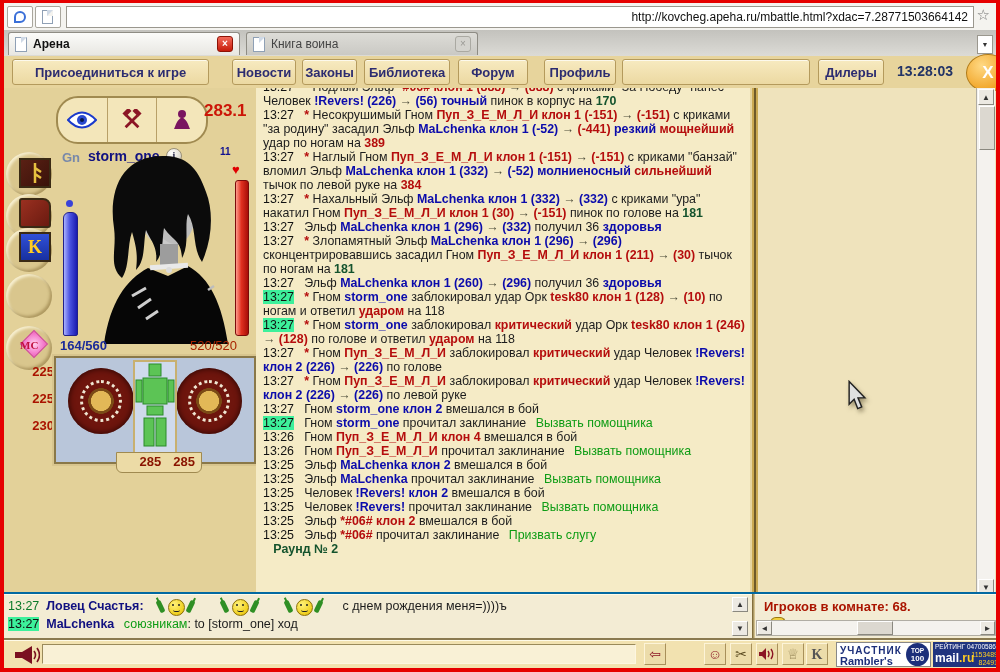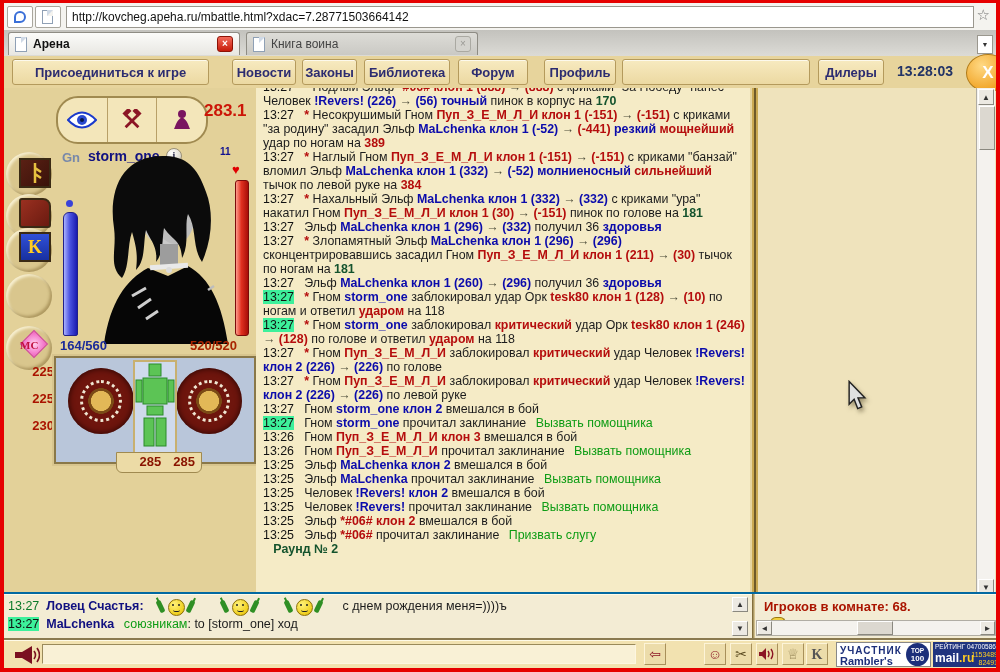--- a/index.html
+++ b/index.html
@@ -10,21 +10,21 @@
 
   
   #chrome{position:absolute;left:4px;top:3px;width:992px;height:27px;background:#f4f3ef;border-bottom:1px solid #b9b6ad;}
   .chrome-btn{position:absolute;top:3px;width:24px;height:20px;background:#fff;border:1px solid #a9a69d;border-radius:2px;}
   #app-btn{left:3px;}
   #page-btn{left:31px;}
   .app-glyph{position:absolute;left:6px;top:4px;width:8px;height:8px;border:2.5px solid #3a6fd8;border-radius:50% 50% 50% 0;}
   .page-glyph{position:absolute;left:6px;top:3px;width:9px;height:12px;background:#fff;border:1px solid #8fa0b5;}
   .page-glyph::after{content:"";position:absolute;right:-1px;top:-1px;border:3px solid;border-color:#cfd9e6 #f4f3ef #f4f3ef #cfd9e6;}
   #url-bar{position:absolute;left:62px;top:3px;width:896px;height:18px;background:#fff;border:1px solid #9a978e;
-           font-size:12px;color:#111;padding:1px 5px;box-sizing:content-box;font-family:"Liberation Sans",sans-serif;}
+           font-size:12px;color:#111;padding:1px 5px;box-sizing:content-box;font-family:"Liberation Sans",sans-serif;text-align:right;}
   #star{position:absolute;right:6px;top:3px;font-size:15px;color:#777;background:transparent;}
 
   
   #tabbar{position:absolute;left:4px;top:30px;width:992px;height:26px;background:linear-gradient(#c3c2bd,#dcdbd6);}
   .tab{position:absolute;top:2px;height:23px;border:1px solid #8e8c84;border-bottom:none;border-radius:3px 3px 0 0;
        display:flex;align-items:center;padding:0 6px;font-size:12px;box-sizing:border-box;}
   .tab.active{left:4px;width:232px;background:linear-gradient(#fbfbf9,#e8e7e2);font-weight:bold;color:#111;}
   .tab.inactive{left:242px;width:232px;background:linear-gradient(#dddcd7,#cac9c4);color:#444;}
   .tab .page-ic{width:10px;height:13px;background:#fff;border:1px solid #8fa0b5;margin-right:6px;position:relative;flex:none;}
   .tab .page-ic::after{content:"";position:absolute;right:-1px;top:-1px;border:3px solid;border-color:#cfd9e6 transparent transparent #cfd9e6;}
@@ -58,21 +58,21 @@
            background:radial-gradient(circle at 35% 30%,#fff,#cfc9b8);border:1px solid #9a9078;
            font-size:10px;font-weight:bold;color:#224;text-align:center;line-height:14px;font-family:"Liberation Serif",serif;}
   #level{position:absolute;left:216px;top:58px;font-size:10px;font-weight:bold;color:#101090;}
   #heart{position:absolute;left:228px;top:74px;color:#e00000;font-size:13px;}
   #hp-bar{position:absolute;left:231px;top:92px;width:12px;height:154px;border:1px solid #7a0a0a;border-radius:3px;
           background:linear-gradient(90deg,#ff9a8a,#e03020 45%,#a80e08);}
   #mana-bar{position:absolute;left:59px;top:124px;width:13px;height:122px;border:1px solid #20208a;border-radius:6px 6px 2px 2px;
             background:linear-gradient(90deg,#aab2ff,#4a52e0 45%,#1a1ab0);}
   #mana-dot{position:absolute;left:62px;top:112px;width:7px;height:7px;border-radius:50%;background:#3a42d8;}
   #mana-text{position:absolute;left:56px;top:250px;font-size:13px;font-weight:bold;color:#1a2a99;}
-  #hp-text{position:absolute;left:186px;top:250px;font-size:13px;font-weight:bold;color:#a82400;}
+  #hp-text{position:absolute;left:186px;top:250px;font-size:13px;font-weight:normal;color:#a82400;}
   #avatar{position:absolute;left:76px;top:66px;}
   #stat-col{position:absolute;left:10px;top:276px;width:40px;}
   .stat-num{font-size:13px;font-weight:bold;color:#aa1400;text-align:right;margin-bottom:12px;}
   #equip{position:absolute;left:50px;top:268px;width:198px;height:104px;background:#b9c6da;border:2px solid #8a7848;
          box-shadow:0 0 0 2px #d8c58e;}
   .shield{position:absolute;top:10px;width:66px;height:66px;border-radius:50%;
           background:radial-gradient(circle at 50% 50%,#e2b857 0 21%,#7a4a16 22% 27%,#6e150d 28% 75%,#400a06 100%);
           box-shadow:inset 0 0 6px #200402;}
   .shield::after{content:"";position:absolute;inset:12px;border-radius:50%;border:3px dotted #efe6d2;}
   #shield-l{left:12px;} #shield-r{left:120px;}
@@ -309,21 +309,21 @@
         <div class="logline"><span class="s-t">13:27</span><span class="s-k">   </span><span class="s-r">* </span><span class="s-k">Нахальный Эльф </span><span class="s-b">MaLchenka клон 1 (332)</span><span class="s-a"> → </span><span class="s-b">(332)</span><span class="s-k"> с криками "ура" накатил Гном </span><span class="s-r">Пуп_З_Е_М_Л_И клон 1 (30)</span><span class="s-a"> → </span><span class="s-r">(-151)</span><span class="s-k"> пинок по голове на </span><span class="s-bd">181</span></div>
         <div class="logline"><span class="s-t">13:27</span><span class="s-k">   Эльф </span><span class="s-b">MaLchenka клон 1 (296)</span><span class="s-a"> → </span><span class="s-b">(332)</span><span class="s-k"> получил 36 </span><span class="s-b">здоровья</span></div>
         <div class="logline"><span class="s-t">13:27</span><span class="s-k">   </span><span class="s-r">* </span><span class="s-k">Злопамятный Эльф </span><span class="s-b">MaLchenka клон 1 (296)</span><span class="s-a"> → </span><span class="s-b">(296)</span><span class="s-k"> сконцентрировавшись засадил Гном </span><span class="s-r">Пуп_З_Е_М_Л_И клон 1 (211)</span><span class="s-a"> → </span><span class="s-r">(30)</span><span class="s-k"> тычок по ногам на </span><span class="s-bd">181</span></div>
         <div class="logline"><span class="s-t">13:27</span><span class="s-k">   Эльф </span><span class="s-b">MaLchenka клон 1 (260)</span><span class="s-a"> → </span><span class="s-b">(296)</span><span class="s-k"> получил 36 </span><span class="s-b">здоровья</span></div>
         <div class="logline"><span class="s-th">13:27</span><span class="s-k">   </span><span class="s-r">* </span><span class="s-k">Гном </span><span class="s-b">storm_one</span><span class="s-k"> заблокировал удар Орк </span><span class="s-r">tesk80 клон 1 (128)</span><span class="s-a"> → </span><span class="s-r">(10)</span><span class="s-k"> по ногам и ответил </span><span class="s-r">ударом</span><span class="s-k"> на 118</span></div>
         <div class="logline"><span class="s-th">13:27</span><span class="s-k">   </span><span class="s-r">* </span><span class="s-k">Гном </span><span class="s-b">storm_one</span><span class="s-k"> заблокировал </span><span class="s-r">критический</span><span class="s-k"> удар Орк </span><span class="s-r">tesk80 клон 1 (246)</span><span class="s-a"> → </span><span class="s-r">(128)</span><span class="s-k"> по голове и ответил </span><span class="s-r">ударом</span><span class="s-k"> на 118</span></div>
         <div class="logline"><span class="s-t">13:27</span><span class="s-k">   </span><span class="s-r">* </span><span class="s-k">Гном </span><span class="s-r">Пуп_З_Е_М_Л_И</span><span class="s-k"> заблокировал </span><span class="s-r">критический</span><span class="s-k"> удар Человек </span><span class="s-b">!Revers! клон 2 (226)</span><span class="s-a"> → </span><span class="s-b">(226)</span><span class="s-k"> по голове</span></div>
         <div class="logline"><span class="s-t">13:27</span><span class="s-k">   </span><span class="s-r">* </span><span class="s-k">Гном </span><span class="s-r">Пуп_З_Е_М_Л_И</span><span class="s-k"> заблокировал </span><span class="s-r">критический</span><span class="s-k"> удар Человек </span><span class="s-b">!Revers! клон 2 (226)</span><span class="s-a"> → </span><span class="s-b">(226)</span><span class="s-k"> по левой руке</span></div>
         <div class="logline"><span class="s-t">13:27</span><span class="s-k">   Гном </span><span class="s-b">storm_one клон 2</span><span class="s-k"> вмешался в бой</span></div>
         <div class="logline"><span class="s-th">13:27</span><span class="s-k">   Гном </span><span class="s-b">storm_one</span><span class="s-k"> прочитал заклинание </span><span class="s-g">Вызвать помощника</span></div>
-        <div class="logline"><span class="s-t">13:26</span><span class="s-k">   Гном </span><span class="s-r">Пуп_З_Е_М_Л_И клон 3</span><span class="s-k"> вмешался в бой</span></div>
+        <div class="logline"><span class="s-t">13:26</span><span class="s-k">   Гном </span><span class="s-r">Пуп_З_Е_М_Л_И клон 4</span><span class="s-k"> вмешался в бой</span></div>
         <div class="logline"><span class="s-t">13:26</span><span class="s-k">   Гном </span><span class="s-r">Пуп_З_Е_М_Л_И</span><span class="s-k"> прочитал заклинание </span><span class="s-g">Вызвать помощника</span></div>
         <div class="logline"><span class="s-t">13:25</span><span class="s-k">   Эльф </span><span class="s-b">MaLchenka клон 2</span><span class="s-k"> вмешался в бой</span></div>
         <div class="logline"><span class="s-t">13:25</span><span class="s-k">   Эльф </span><span class="s-b">MaLchenka</span><span class="s-k"> прочитал заклинание </span><span class="s-g">Вызвать помощника</span></div>
         <div class="logline"><span class="s-t">13:25</span><span class="s-k">   Человек </span><span class="s-b">!Revers! клон 2</span><span class="s-k"> вмешался в бой</span></div>
         <div class="logline"><span class="s-t">13:25</span><span class="s-k">   Человек </span><span class="s-b">!Revers!</span><span class="s-k"> прочитал заклинание </span><span class="s-g">Вызвать помощника</span></div>
         <div class="logline"><span class="s-t">13:25</span><span class="s-k">   Эльф </span><span class="s-r">*#06# клон 2</span><span class="s-k"> вмешался в бой</span></div>
         <div class="logline"><span class="s-t">13:25</span><span class="s-k">   Эльф </span><span class="s-r">*#06#</span><span class="s-k"> прочитал заклинание </span><span class="s-g">Призвать слугу</span></div>
         <div class="logline"><span class="s-bd">   Раунд № 2</span></div>
       </div>
   </div>

